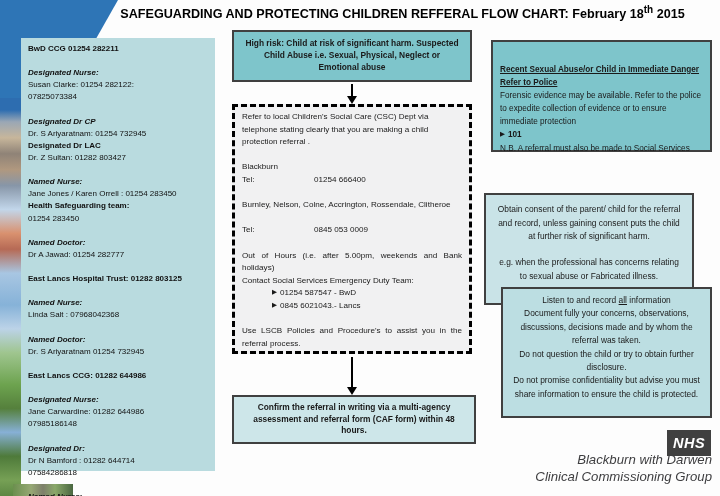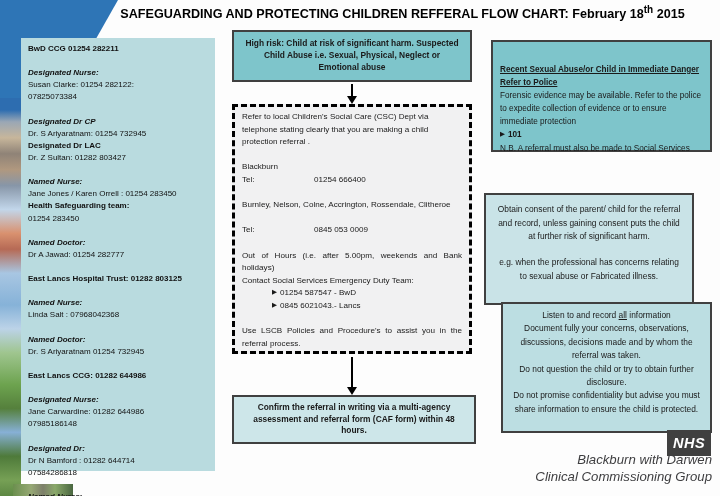--- a/index.html
+++ b/index.html
@@ -56,21 +56,21 @@
   .arrow-head { width:0; height:0; border-left:5px solid transparent;
     border-right:5px solid transparent; border-top:8px solid #000; }
 
   
   .police { left:491px; top:40px; width:221px; height:112px; background:#7ec5cb;
     padding:21px 7px; font-size:8.2px; line-height:13.1px; }
   .police-heading { font-weight:700; text-decoration:underline; }
   .phone-line { font-weight:700; }
   .consent { left:484px; top:163px; width:210px; height:112px; background:#c9e3e7;
     text-align:center; font-size:8.4px; line-height:13.6px; padding:8px 9px;margin-top:30px; }
-  .listen { left:501px; top:302px; width:211px; height:131px; background:#bcdee2;
+  .listen { left:501px; top:287px; width:211px; height:131px; background:#bcdee2;
     text-align:center; font-size:8.4px; line-height:13.4px; padding:5px 7px; }
   .u { text-decoration:underline; }
 
   
   .nhs-logo { position:absolute; left:667px; top:430px; width:44px; height:26px;
     background:#404040; color:#fff; font-style:italic; font-weight:700; font-size:14.5px;
     display:flex; align-items:center; justify-content:center; letter-spacing:0.5px; }
   .org-name { position:absolute; left:380px; top:452px; width:332px; text-align:right;
     font-weight:400; font-style:italic; font-size:13.2px; line-height:16.5px; color:#3e3e40; }
 </style>

